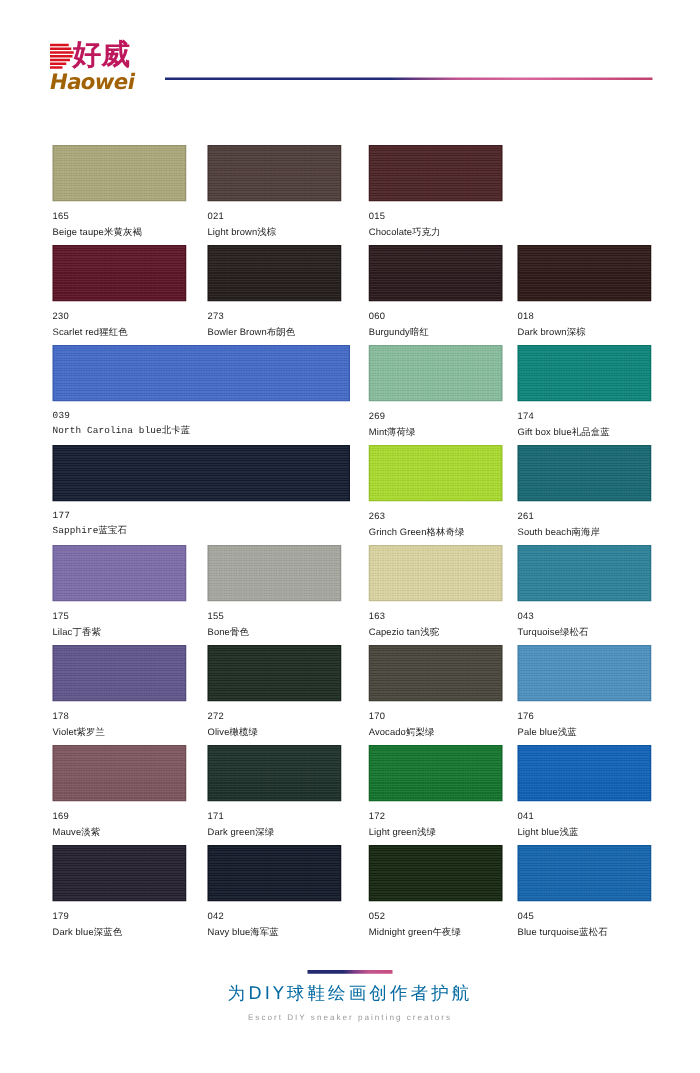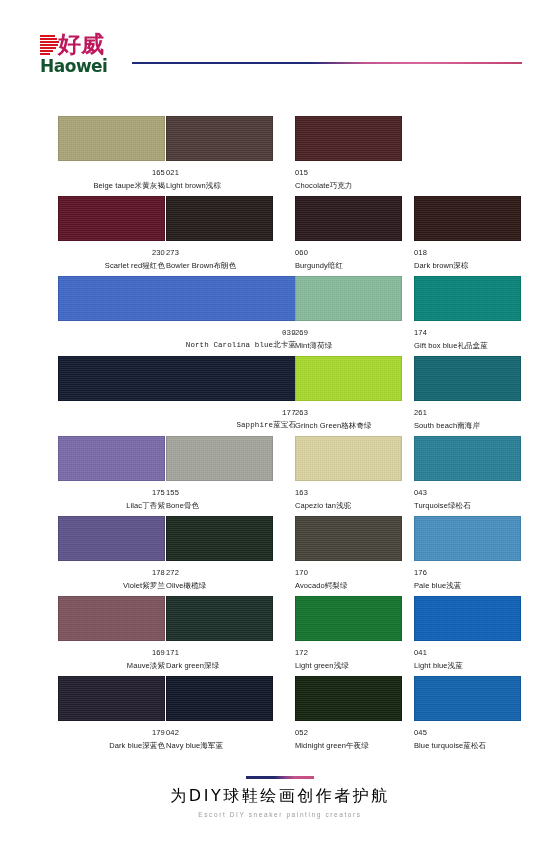--- a/index.html
+++ b/index.html
@@ -47,22 +47,23 @@
     color: #be185d;
     line-height: 25px;
     white-space: nowrap;
   }
   #logo-en {
     position: absolute;
     left: 0px; top: 25px;
     font-family: "DejaVu Sans", sans-serif;
     font-size: 17px;
     font-weight: bold;
+    font-style: italic;
     letter-spacing: -0.5px;
-    color: #14532d;
+    color: #a16207;
     line-height: 19px;
   }
   #header-rule {
     position: absolute;
     left: 132px; top: 62px;
     width: 390px; height: 2px;
     background: linear-gradient(to right,
         #1f2a78 0%, #1f2a78 46%, #6e3a80 52%,
         #c1568f 60%, #d8669d 74%, #c0426f 100%);
   }
@@ -76,21 +77,21 @@
   .swatch-row {
     position: relative;
     height: 80px;
   }
   .cell {
     position: absolute;
     top: 0;
     width: 107px;
   }
   .cell.wide { width: 238px; font-family: Liberation Mono, monospace; }
-  .cell.c0 { left: 16px; text-align: right; }
+  .cell.c0 { left: 0px; }
   .cell.c1 { left: 124px; }
   .cell.c2 { left: 253px; }
   .cell.c3 { left: 372px; }
 
   .chip {
     width: 100%;
     height: 45px;
     border: 1px solid rgba(0,0,0,0.10);
     position: relative;
     overflow: hidden;
@@ -130,22 +131,22 @@
   }
   #footer-rule {
     width: 68px; height: 3px;
     margin: 0 auto 7px auto;
     background: linear-gradient(to right,
         #232a6e 0%, #232a6e 42%, #7c3c86 55%,
         #c2558e 72%, #c94d7f 100%);
   }
   #footer-cn {
     font-family: "DejaVu Sans", sans-serif;
-    font-size: 16px;
-    color: #000000;
+    font-size: 14px;
+    color: #0369a1;
     letter-spacing: 2.5px;
     line-height: 19px;
   }
   #footer-en {
     margin-top: 5px;
     font-size: 6.5px;
     color: #9a9a9a;
     letter-spacing: 1.6px;
     line-height: 10px;
   }

